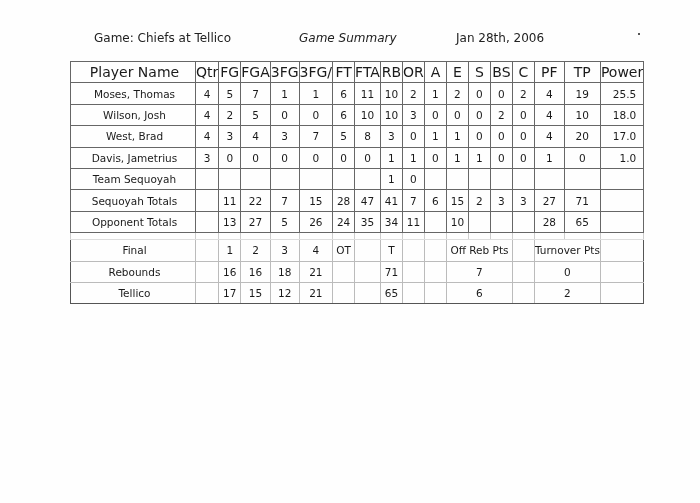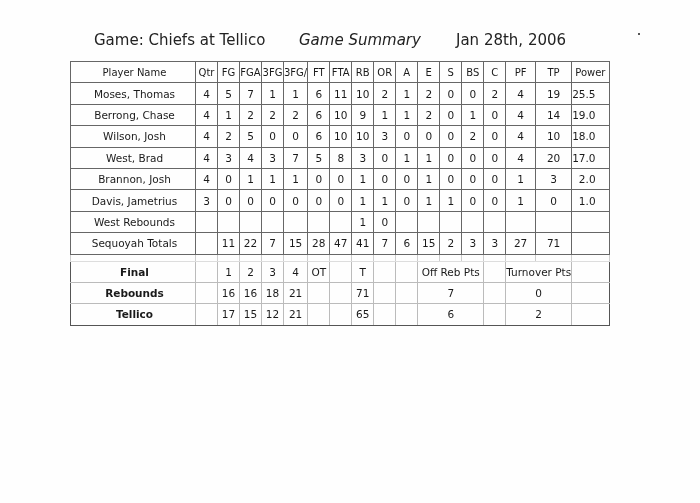--- a/index.html
+++ b/index.html
@@ -1,37 +1,37 @@
 <!DOCTYPE html>
 <html><head>
 <meta charset="utf-8">
 <style>
   html, body { margin:0; padding:0; }
   body {
     width:700px; height:503px; background:#fefefe; position:relative; overflow:hidden;
     font-family: "DejaVu Sans", sans-serif; color:#1a1a1a;
   }
-  .hdr { position:absolute; top:31px; font-size:15px; color:#222;text-align:center; }
+  .hdr { position:absolute; top:31px; font-size:12px; color:#222;text-align:center; }
   .dot { position:absolute; left:638px; top:33px; width:2px; height:2px; background:#555; }
   table.stats {
     position:absolute; left:70px; top:61px; border-collapse:collapse;
     font-size:10.5px; table-layout:fixed;
     border:1.5px solid #555;
   }
   table.stats td {
     border:1px solid #666; height:20.4px; padding:0; text-align:center;
     white-space:nowrap; overflow:hidden;
   }
   table.stats td.name { text-align:center; padding-left:3px; }
-  table.stats tr.head td { font-size:10px; }
+  table.stats tr.head td { font-size:14px; }
   table.stats tr.head td.name { text-align:center; }
-  table.stats td.power { text-align:right; padding-right:13px; }
+  table.stats td.power { text-align:right; padding-right:7px; }
   table.stats tr.sep td { height:6px; border-top:1.5px solid #555; border-left-color:#ccc; border-right-color:#ccc; border-bottom-color:#ddd;}
   table.stats tr.final td { border-color:#bbb; }
-  table.stats tr.final td.name { border-left:1.5px solid #555;font-weight:bold; }
+  table.stats tr.final td.name { border-left:1.5px solid #555; }
   table.stats tr.final td.last { border-right:1.5px solid #555; }
   table.stats tr.final.bottom td { border-bottom:1.5px solid #555; }
   .colspan-label { text-align:center;margin-top:12px; }
 </style>
 </head>
 <body>
 
 <div class="hdr" style="left:94px;">Game: Chiefs at Tellico</div>
 <div class="hdr" style="left:299px;font-style:italic;">Game Summary</div>
 <div class="hdr" style="left:456px;">Jan 28th, 2006</div>
@@ -93,40 +93,20 @@
         <td>1</td>
         <td>2</td>
         <td>0</td>
         <td>0</td>
         <td>2</td>
         <td>4</td>
         <td>19</td>
         <td class="power">25.5</td>
       </tr>
       <tr>
-        <td class="name">Berrong, Chase</td>
-        <td>4</td>
-        <td>1</td>
-        <td>2</td>
-        <td>2</td>
-        <td>2</td>
-        <td>6</td>
-        <td>10</td>
-        <td>9</td>
-        <td>1</td>
-        <td>1</td>
-        <td>2</td>
-        <td>0</td>
-        <td>1</td>
-        <td>0</td>
-        <td>4</td>
-        <td>14</td>
-        <td class="power">19.0</td>
-      </tr>
-      <tr>
         <td class="name">Wilson, Josh</td>
         <td>4</td>
         <td>2</td>
         <td>5</td>
         <td>0</td>
         <td>0</td>
         <td>6</td>
         <td>10</td>
         <td>10</td>
         <td>3</td>
@@ -153,61 +133,41 @@
         <td>1</td>
         <td>1</td>
         <td>0</td>
         <td>0</td>
         <td>0</td>
         <td>4</td>
         <td>20</td>
         <td class="power">17.0</td>
       </tr>
       <tr>
-        <td class="name">Brannon, Josh</td>
-        <td>4</td>
-        <td>0</td>
-        <td>1</td>
-        <td>1</td>
-        <td>1</td>
-        <td>0</td>
-        <td>0</td>
-        <td>1</td>
-        <td>0</td>
-        <td>0</td>
-        <td>1</td>
-        <td>0</td>
-        <td>0</td>
-        <td>0</td>
-        <td>1</td>
-        <td>3</td>
-        <td class="power">2.0</td>
-      </tr>
-      <tr>
         <td class="name">Davis, Jametrius</td>
         <td>3</td>
         <td>0</td>
         <td>0</td>
         <td>0</td>
         <td>0</td>
         <td>0</td>
         <td>0</td>
         <td>1</td>
         <td>1</td>
         <td>0</td>
         <td>1</td>
         <td>1</td>
         <td>0</td>
         <td>0</td>
         <td>1</td>
         <td>0</td>
         <td class="power">1.0</td>
       </tr>
       <tr>
-        <td class="name">West Rebounds</td>
+        <td class="name">Team Sequoyah</td>
         <td></td>
         <td></td>
         <td></td>
         <td></td>
         <td></td>
         <td></td>
         <td></td>
         <td>1</td>
         <td>0</td>
         <td></td>
@@ -232,20 +192,40 @@
         <td>7</td>
         <td>6</td>
         <td>15</td>
         <td>2</td>
         <td>3</td>
         <td>3</td>
         <td>27</td>
         <td>71</td>
         <td class="power"></td>
       </tr>
+      <tr>
+        <td class="name">Opponent Totals</td>
+        <td></td>
+        <td>13</td>
+        <td>27</td>
+        <td>5</td>
+        <td>26</td>
+        <td>24</td>
+        <td>35</td>
+        <td>34</td>
+        <td>11</td>
+        <td></td>
+        <td>10</td>
+        <td></td>
+        <td></td>
+        <td></td>
+        <td>28</td>
+        <td>65</td>
+        <td class="power"></td>
+      </tr>
       <tr class="sep">
         <td></td>
         <td></td>
         <td></td>
         <td></td>
         <td></td>
         <td></td>
         <td></td>
         <td></td>
         <td></td>

